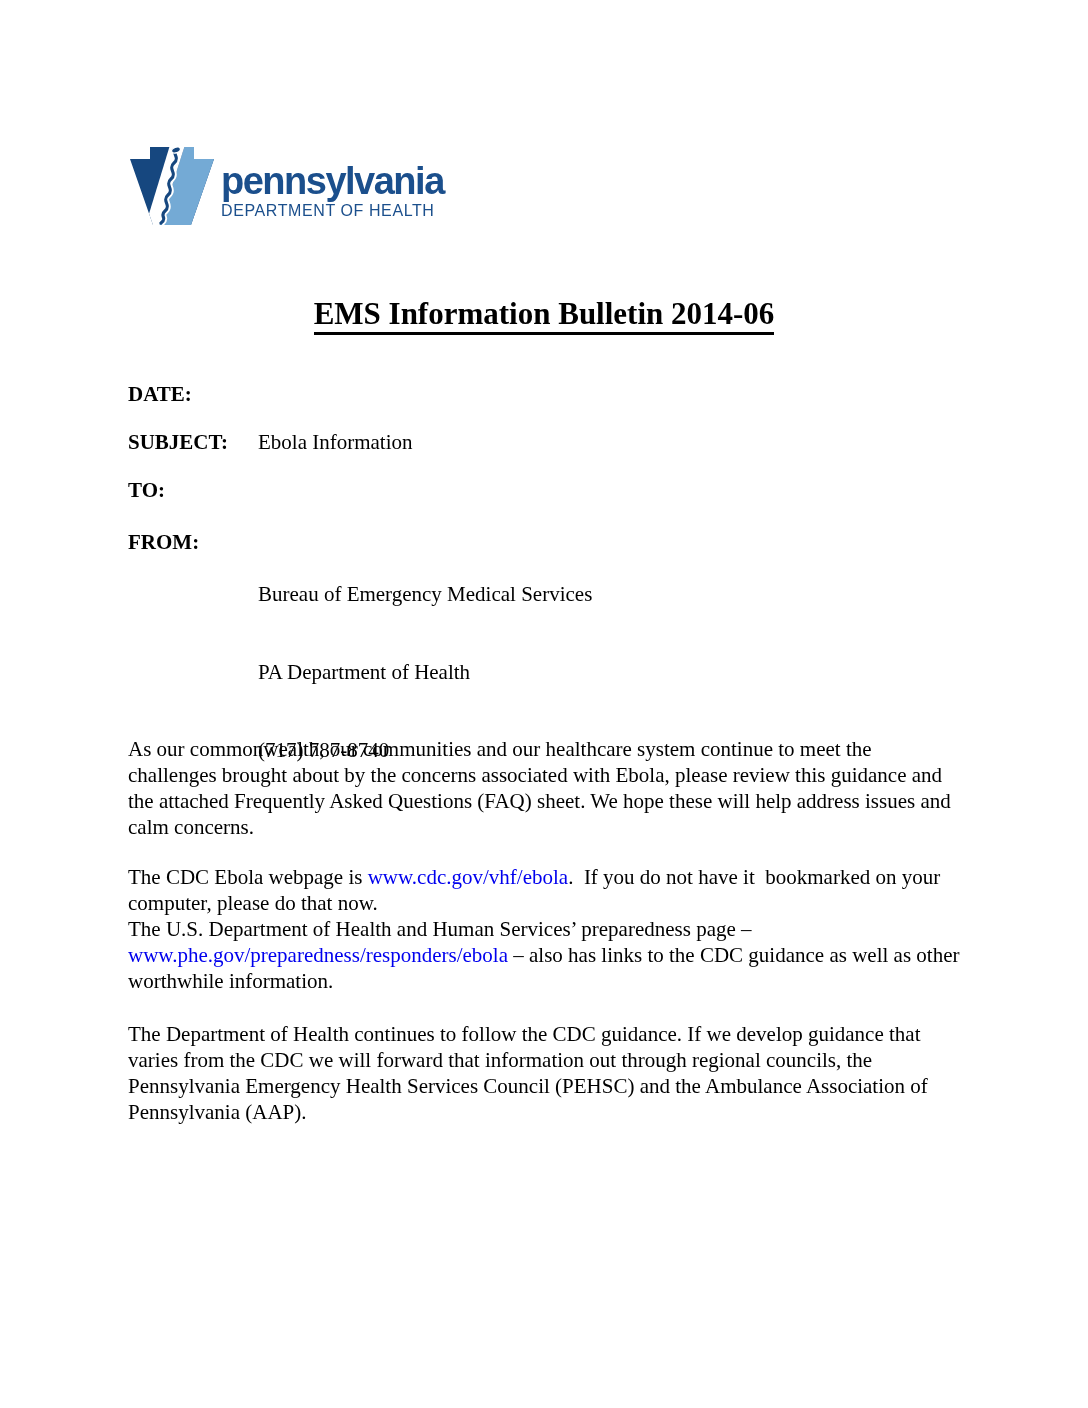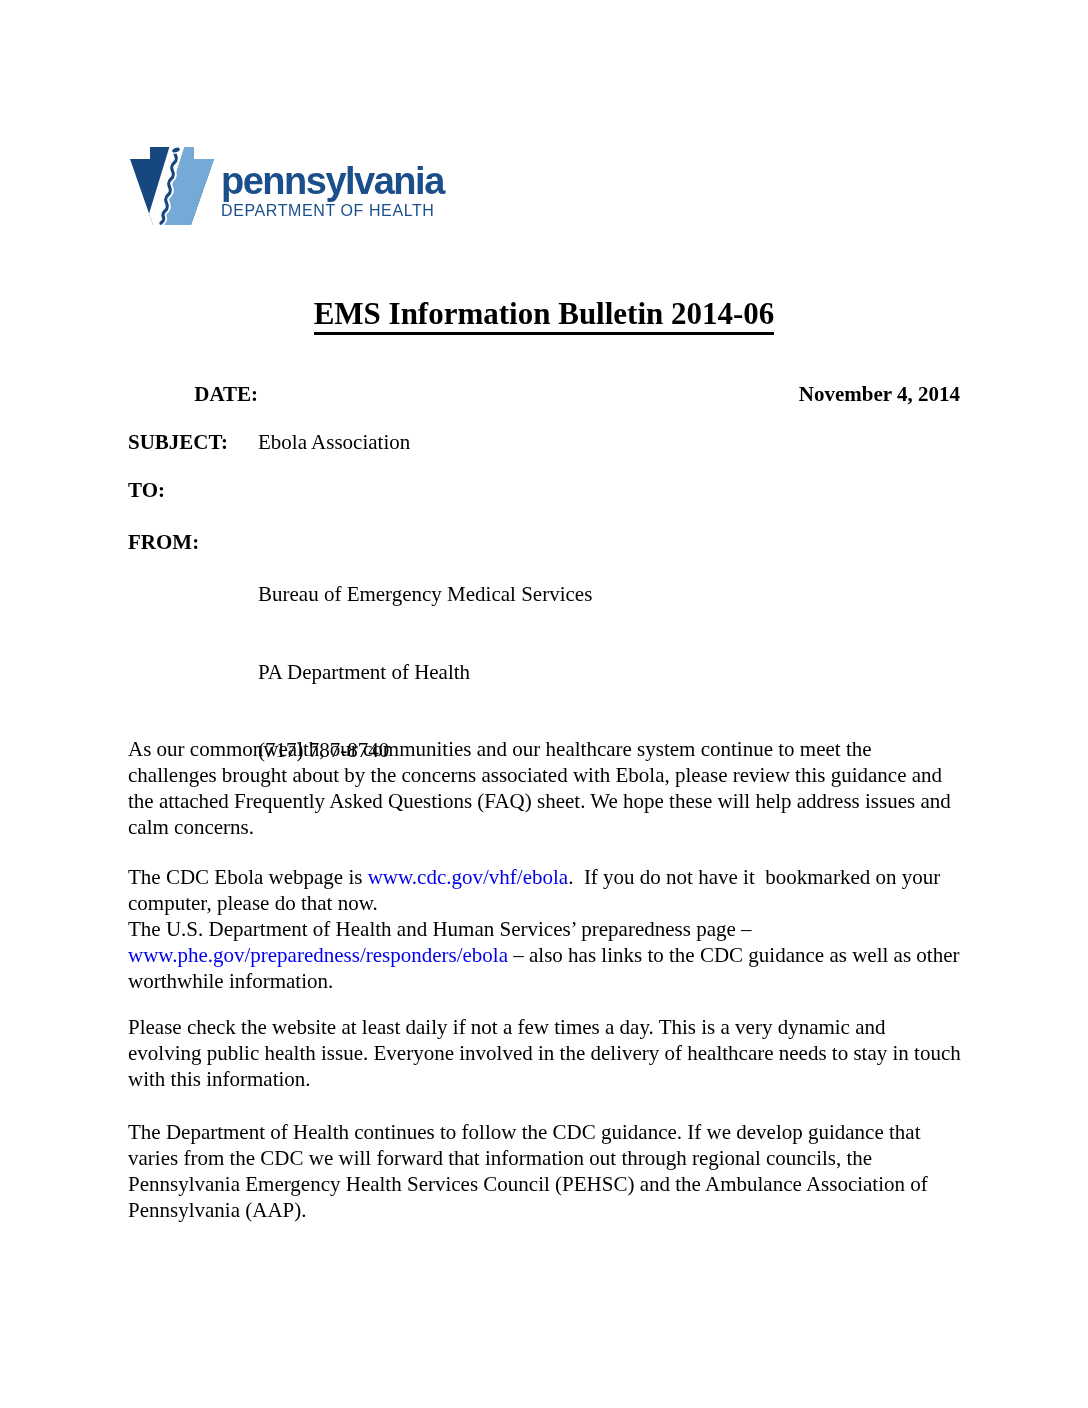--- a/index.html
+++ b/index.html
@@ -69,21 +69,21 @@
     line-height: 26px;
   }
   .meta-row { display: flex; }
   .meta-row .label {
     width: 130px;
     flex: 0 0 130px;
     font-weight: bold;
   }
   .meta-row .value { flex: 1; white-space: pre-wrap; }
   .meta-row .value.bold { font-weight: bold; }
-  .row-date    { margin-bottom: 22px; text-align: right; }
+  .row-date    { margin-bottom: 22px; }
   .row-subject { margin-bottom: 22px; }
   .row-to      { margin-bottom: 26px; }
   .from-line { display: block; }
 
   
   .content {
     position: absolute;
     left: 128px; top: 736px;
     width: 834px;
     font-size: 21px;
@@ -135,43 +135,41 @@
       <div class="logo-name">pennsylvania</div>
       <div class="logo-dept">DEPARTMENT OF HEALTH</div>
     </div>
   </div>
 
   <h1 class="title"><span>EMS Information Bulletin 2014-06</span></h1>
 
   <div class="meta">
     <div class="meta-row row-date">
       <span class="label">DATE:</span>
-      <span class="value bold">November 4, 2014</span>
     </div>
     <div class="meta-row row-subject">
       <span class="label">SUBJECT:</span>
-      <span class="value">Ebola Association</span>
+      <span class="value">Ebola Information</span>
     </div>
     <div class="meta-row row-to">
       <span class="label">TO:</span>
     </div>
     <div class="meta-row row-from">
       <span class="label">FROM:</span>
       <span class="value">
         <span class="from-line">Bureau of Emergency Medical Services</span>
         <span class="from-line">PA Department of Health</span>
         <span class="from-line">(717) 787-8740</span>
       </span>
     </div>
   </div>
 
   <div class="content">
     <p>As our commonwealth, our communities and our healthcare system continue to meet the challenges brought about by the concerns associated with Ebola, please review this guidance and the attached Frequently Asked Questions (FAQ) sheet. We hope these will help address issues and calm concerns.</p>
 
 
     <p class="p-cdc"><span>The CDC Ebola webpage is </span><a class="doclink">www.cdc.gov/vhf/ebola</a><span>.  If you do not have it  bookmarked on your computer, please do that now.</span><br><span>The U.S. Department of Health and Human Services’ preparedness page – </span><a class="doclink">www.phe.gov/preparedness/responders/ebola</a><span> – also has links to the CDC guidance as well as other worthwhile information.</span></p>
 
-    <p class="p-check">Please check the website at least daily if not a few times a day. This is a very dynamic and evolving public health issue. Everyone involved in the delivery of healthcare needs to stay in touch with this information.</p>
 
     <p class="p-doh">The Department of Health continues to follow the CDC guidance. If we develop guidance that varies from the CDC we will forward that information out through regional councils, the Pennsylvania Emergency Health Services Council (PEHSC) and the Ambulance Association of Pennsylvania (AAP).</p>
   </div>
 
 </div>
 
 </body></html>

